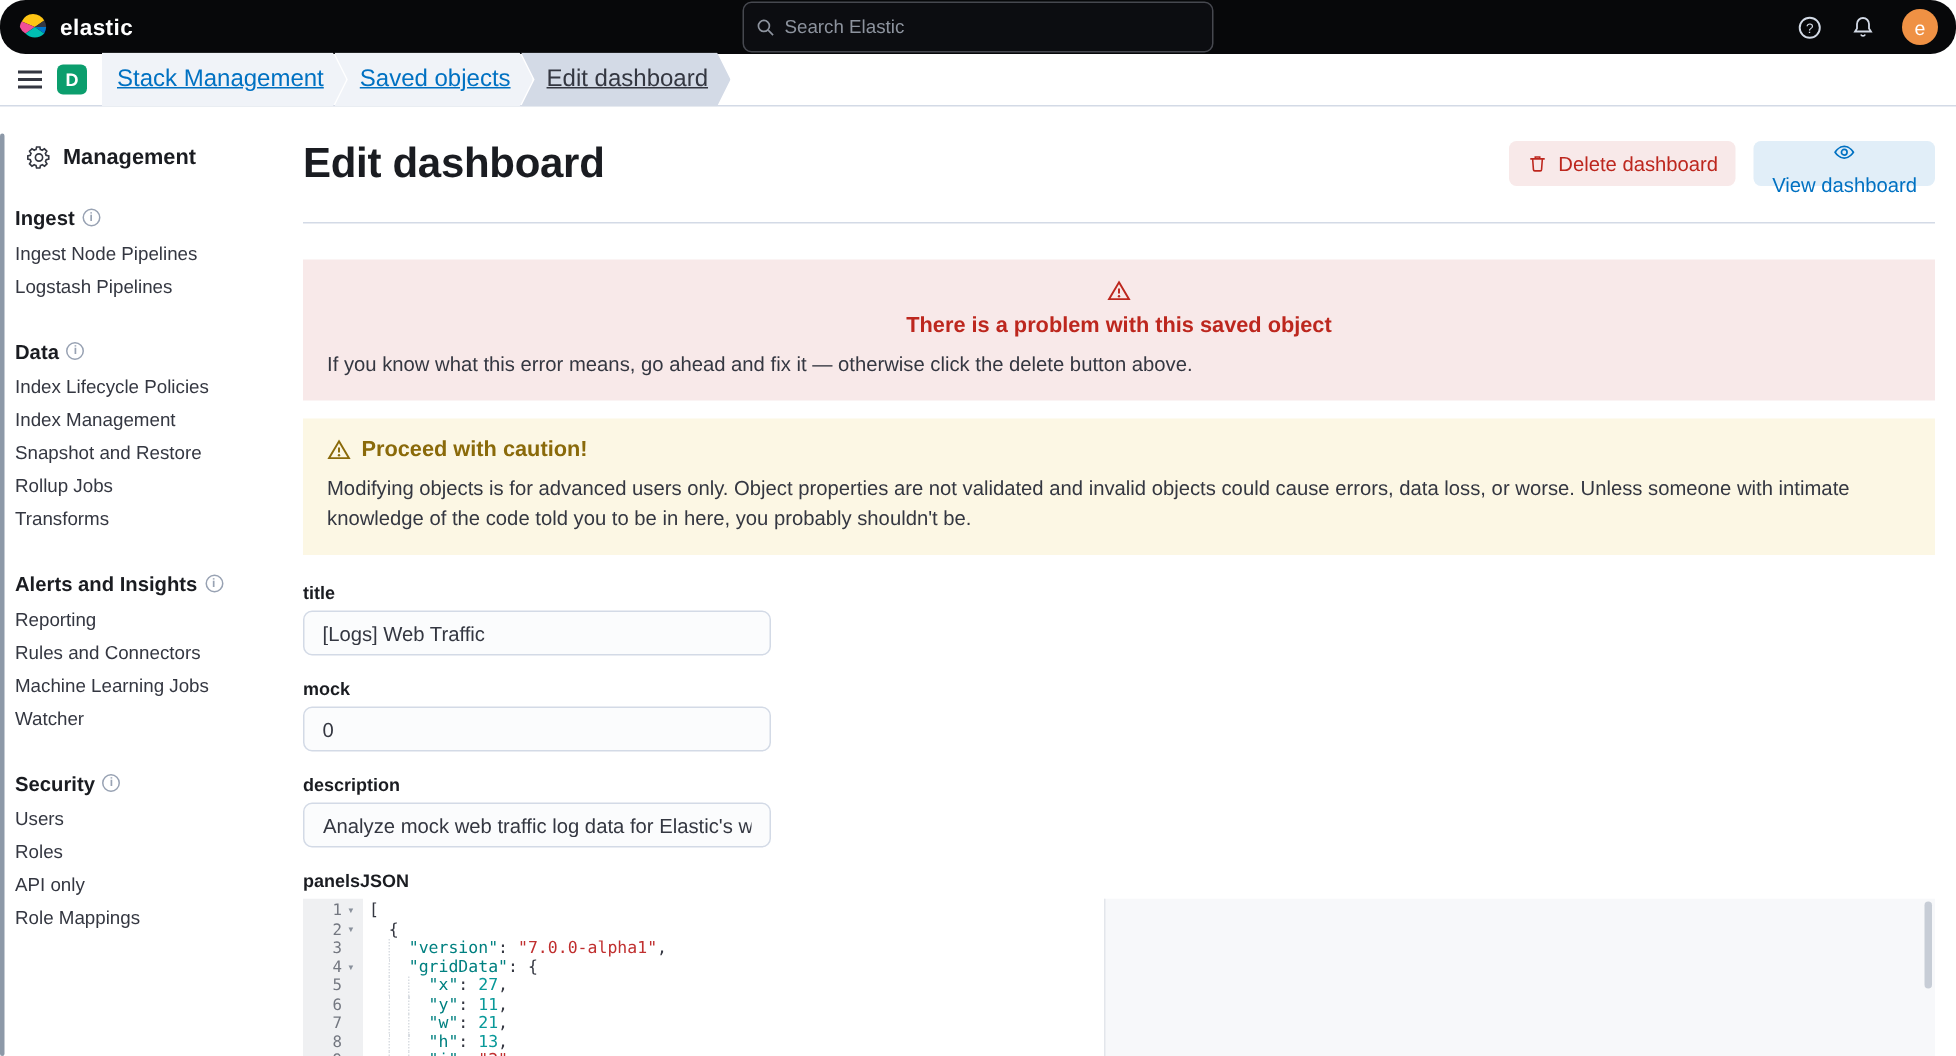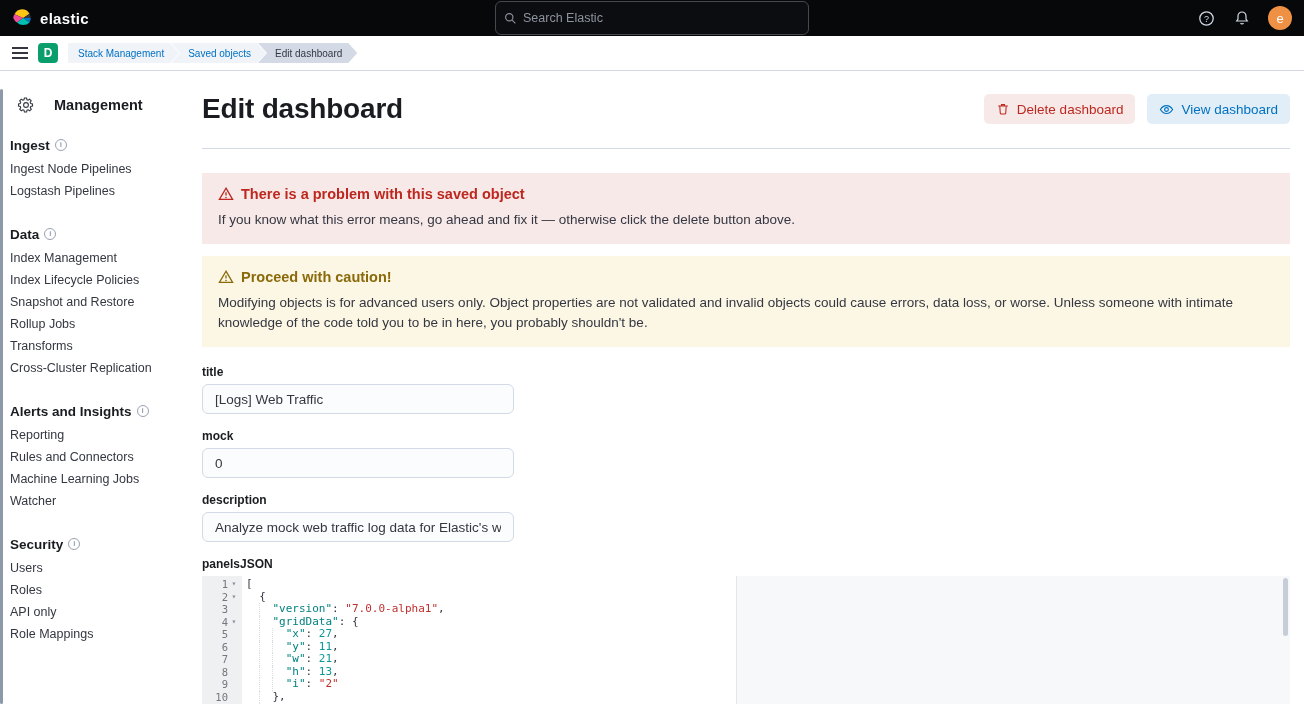--- a/index.html
+++ b/index.html
@@ -1,79 +1,79 @@
 <!DOCTYPE html>
 <html style="--primary: #0071C2; --primary-bg: #E1EEF8; --danger: #BD271E; --danger-bg: #F8E9E9; --warning-title: #8A6A0A; --warning-bg: #FCF7E4; --space-avatar: #0B9E6D; --user-avatar: #EF9144; --code-key: #008080; --code-string: #C02F2F; --code-number: #099999; --gutter-bg: #EFF0F2; --gutter-text: #737780;"><head>
 <meta charset="utf-8">
 <style>
   * { box-sizing: border-box; margin: 0; padding: 0; }
   html,body { width:1304px; height:704px; overflow:hidden; }
   body { font-family:"Liberation Sans", sans-serif; color:#343741; background:#fff; }
   .page { width:1304px; height:704px; display:flex; flex-direction:column; overflow:hidden; }
 
   
-  .topbar { height:36px; background:#07080a; display:flex; align-items:center; padding:0 12px; position:relative; flex:none; }
+  .topbar { height:36px; background:#07080a; display:flex; align-items:center; padding:0 12px; position:relative; flex:none;border-radius:17px; }
   .brand { display:flex; align-items:center; gap:8px; }
   .brand-text { color:#fff; font-size:15px; font-weight:600; letter-spacing:.3px; }
   .gsearch { position:absolute; left:50%; transform:translateX(-50%); width:314px; height:26px;
     background:#0c0d11; border:1px solid #46484f; border-radius:6px; display:flex; align-items:center; padding:16px 8px; gap:6px; }
   .gsearch input { flex:1; background:transparent; border:none; outline:none; color:#d3dae6; font-size:12.5px; font-family:"Liberation Sans",sans-serif; }
   .gsearch input::placeholder { color:#8d939e; }
   .topbar-right { margin-left:auto; display:flex; align-items:center; gap:16px; }
   .tb-icon { display:inline-flex; align-items:center; justify-content:center; width:20px; height:20px; cursor:pointer; }
   .user-avatar { width:24px; height:24px; border-radius:50%; background:var(--user-avatar,#EF9144); color:#fff;
     display:flex; align-items:center; justify-content:center; font-size:13px; font-weight:500; cursor:pointer; }
 
   
   .crumbbar { height:35px; background:#fff; border-bottom:1px solid #d3dae6; display:flex; align-items:center; padding:0 12px; gap:10px; flex:none; }
   .menu-icon { width:16px; height:12px; cursor:pointer;
     background:linear-gradient(#343741,#343741) 0 0/16px 2px no-repeat,
                linear-gradient(#343741,#343741) 0 5px/16px 2px no-repeat,
                linear-gradient(#343741,#343741) 0 10px/16px 2px no-repeat; }
   .space-avatar { width:20px; height:20px; border-radius:4px; background:var(--space-avatar,#0B9E6D); color:#fff;
     display:flex; align-items:center; justify-content:center; font-size:12px; font-weight:700; cursor:pointer; }
   .crumbs { display:flex; align-items:center; }
-  .crumb { height:20px; display:inline-flex; align-items:center; font-size:10px; background:#f0f3f8; color:var(--primary,#0071C2);
+  .crumb { height:36px; display:inline-flex; align-items:center; font-size:16px; background:#f0f3f8; color:var(--primary,#0071C2);
     padding:0 15px 0 10px; cursor:pointer;
-    clip-path:polygon(0 0, calc(100% - 9px) 0, 100% 50%, calc(100% - 9px) 100%, 0 100%); }
+    clip-path:polygon(0 0, calc(100% - 9px) 0, 100% 50%, calc(100% - 9px) 100%, 0 100%);text-decoration:underline; }
   .crumb + .crumb { margin-left:-8px; padding-left:17px;
     clip-path:polygon(0 0, calc(100% - 9px) 0, 100% 50%, calc(100% - 9px) 100%, 0 100%, 9px 50%); }
   .crumb.active { background:#d3dae6; color:#343741; cursor:default; }
 
   
   .body-row { flex:1; display:flex; min-height:0; position:relative; }
   .side-scrollbar { position:absolute; left:0; top:18px; bottom:0; width:3px; background:#8d99a8; border-radius:2px; }
 
   
   .sidebar { width:190px; flex:none; padding:26px 8px 0 10px; overflow:hidden; }
-  .side-title { display:flex; align-items:center; gap:20px; padding-left:8px; margin-bottom:6px; }
+  .side-title { display:flex; align-items:center; gap:8px; padding-left:8px; margin-bottom:6px; }
   .side-title span { font-size:14.5px; font-weight:700; color:#1a1c21; }
   .side-section { margin-top:25px; }
   .side-heading { font-size:13.5px; font-weight:700; color:#1a1c21; display:flex; align-items:center; gap:5px; margin-bottom:5px; }
   .info-i { width:12px; height:12px; border:1px solid #98a2b3; border-radius:50%; display:inline-flex; align-items:center; justify-content:center;
     font-size:8px; color:#98a2b3; position:relative; top:-1px; }
   .info-i::after { content:"i"; }
   .side-item { font-size:12.5px; line-height:22px; color:#343741; cursor:pointer; }
 
   
   .main { flex:1; min-width:0; padding:22px 14px 0 12px; overflow:hidden; }
   .page-head { display:flex; align-items:center; justify-content:space-between; }
   .page-title { font-size:28px; font-weight:700; color:#1a1c21; letter-spacing:-.2px; }
   .head-actions { display:flex; gap:12px; }
   .btn { height:30px; border:none; border-radius:5px; display:inline-flex; align-items:center; gap:7px; padding:0 12px;
     font-size:13.5px; font-weight:500; font-family:"Liberation Sans",sans-serif; cursor:pointer; }
   .btn-danger { background:var(--danger-bg,#F8E9E9); color:var(--danger,#BD271E); }
-  .btn-primary { background:var(--primary-bg,#E1EEF8); color:var(--primary,#0071C2); }
+  .btn-primary { background:var(--primary-bg,#E1EEF8); color:var(--primary,#0071C2);flex-direction:column; }
   .divider { border:none; border-top:1px solid #d3dae6; margin:23px 0 24px; }
 
   .callout { padding:13px 16px 14px; margin-bottom:12px; border-radius:0; }
   .callout-danger { background:var(--danger-bg,#F8E9E9); }
   .callout-warning { background:var(--warning-bg,#FCF7E4); margin-bottom:18px; }
   .callout-title { display:flex; align-items:center; gap:7px; font-size:14.5px; font-weight:600; }
-  .callout-danger .callout-title { color:var(--danger,#BD271E); }
+  .callout-danger .callout-title { color:var(--danger,#BD271E);flex-direction:column; }
   .callout-warning .callout-title { color:var(--warning-title,#8A6A0A); }
   .callout-body { margin-top:8px; font-size:13.5px; line-height:20px; color:#343741; }
 
   .form-row { margin-bottom:15px; max-width:312px; }
   .form-row.wide { max-width:none; margin-bottom:0; }
   .field-label { display:block; font-size:12px; font-weight:700; color:#1a1c21; margin-bottom:5px; }
   .euiField { width:312px; height:30px; background:#fbfcfd; border:1px solid #d3dae6; border-radius:6px; padding:0 12px;
     font-size:13.5px; color:#343741; font-family:"Liberation Sans",sans-serif; outline:none; }
 
   
@@ -170,26 +170,25 @@
         </div>
         <div class="side-item">Ingest Node Pipelines</div>
         <div class="side-item">Logstash Pipelines</div>
       </div>
 
       <div class="side-section">
         <div class="side-heading">
           <span>Data</span>
             <span class="info-i"></span>
         </div>
+        <div class="side-item">Index Lifecycle Policies</div>
         <div class="side-item">Index Management</div>
-        <div class="side-item">Index Lifecycle Policies</div>
         <div class="side-item">Snapshot and Restore</div>
         <div class="side-item">Rollup Jobs</div>
         <div class="side-item">Transforms</div>
-        <div class="side-item">Cross-Cluster Replication</div>
       </div>
 
       <div class="side-section">
         <div class="side-heading">
           <span>Alerts and Insights</span>
             <span class="info-i"></span>
         </div>
         <div class="side-item">Reporting</div>
         <div class="side-item">Rules and Connectors</div>
         <div class="side-item">Machine Learning Jobs</div>

